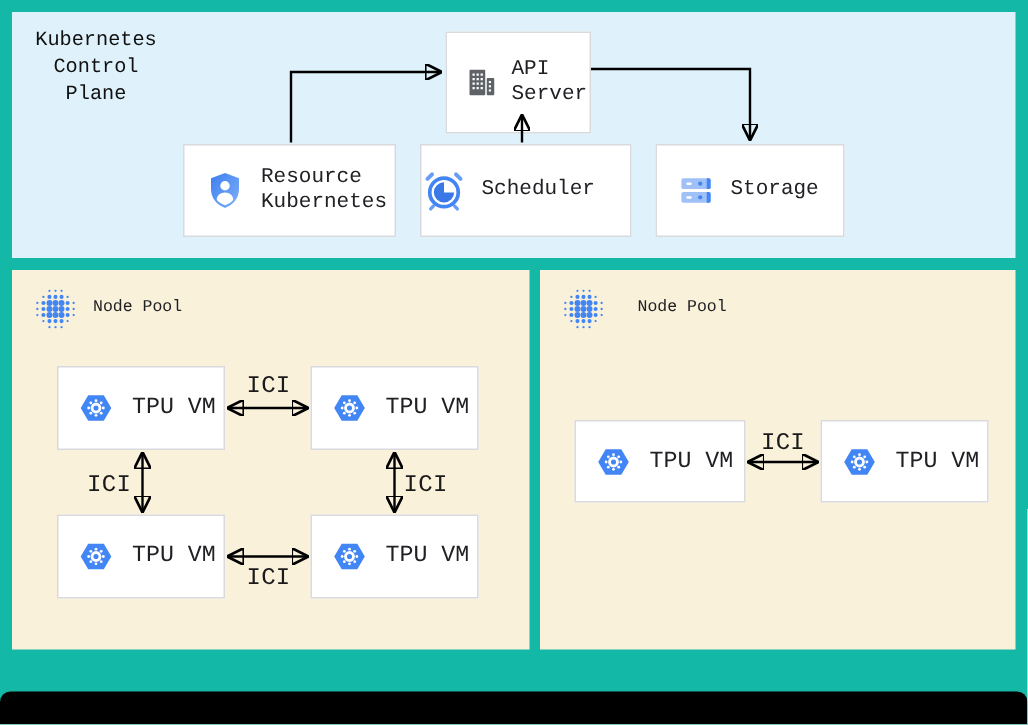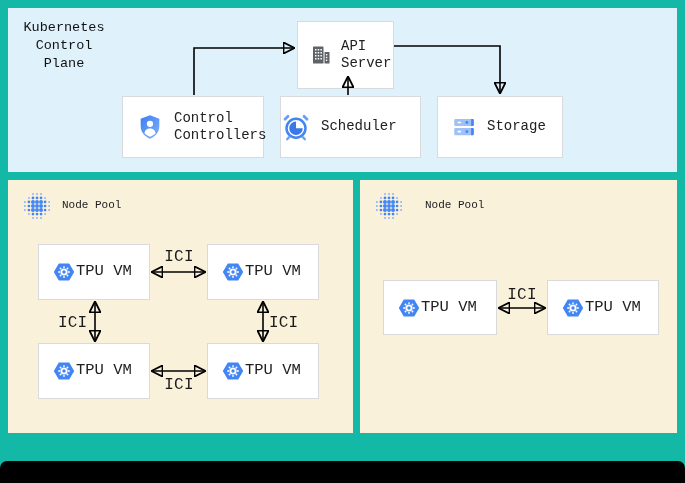--- a/index.html
+++ b/index.html
@@ -28,21 +28,21 @@
   .node-box{
     position:absolute;background:#ffffff;border:1px solid #d8dadd;
     display:flex;align-items:center;box-sizing:border-box;
   }
   .node-box .lbl{font-size:14px;line-height:1.25;color:var(--ink);}
   .icn{flex:0 0 auto;display:block;}
   .box-api{left:297px;top:21px;width:97px;height:68px;padding-left:11px;gap:8px;}
   .box-rc{left:122px;top:96px;width:142px;height:62px;padding-left:13px;gap:10px;}
   .box-sched{left:280px;top:96px;width:141px;height:62px;gap:10px;}
   .box-storage{left:437px;top:96px;width:126px;height:62px;padding-left:13px;gap:10px;text-align:center;}
-  .box-tpu{padding-left:13px;}
+  .box-tpu{padding-left:13px;gap:12px;}
   .box-tpu .lbl{font-size:15.5px;}
   .np-head-icon{position:absolute;width:30px;height:30px;}
   .np-head-label{position:absolute;font-size:11px;color:var(--ink);}
   .arrows{position:absolute;left:0;top:0;pointer-events:none;}
   .arrows path{fill:none;stroke:var(--arrow);stroke-width:1.6px;}
   .ici{
     position:absolute;font-size:16px;color:#1a1a1a;letter-spacing:.2px;
   }
   .ici.c{text-align:center;}
   .ici.r{text-align:right;}
@@ -154,21 +154,21 @@
       <defs>
         <linearGradient id="shgrad" x1="0" y1="0" x2="1" y2="1">
           <stop offset="0" stop-color="#3d7ef0"></stop>
           <stop offset="1" stop-color="#7fb0f9"></stop>
         </linearGradient>
       </defs>
       <path d="M12 2l8 3v6.2c0 5.2-3.3 9-8 10.8-4.7-1.8-8-5.6-8-10.8V5z" fill="url(#shgrad)"></path>
       <circle cx="12" cy="9.3" r="2.7" class="f-white"></circle>
       <path d="M12 13.2c2.6 0 4.7 1.7 4.7 4.2-1.3 1.4-2.9 2.4-4.7 3-1.8-.6-3.4-1.6-4.7-3 0-2.5 2.1-4.2 4.7-4.2z" class="f-white"></path>
     </svg>
-    <span class="lbl">Control Controllers</span>
+    <span class="lbl">Resource Kubernetes</span>
   </div>
 
   <div class="node-box box-sched">
     <svg class="icn" width="30" height="30" viewBox="0 0 24 24">
       <path d="M5.6 3.4L3.2 5.8" fill="none" class="s-bluelt" stroke-width="2.1" stroke-linecap="round"></path>
       <path d="M18.4 3.4l2.4 2.4" fill="none" class="s-bluelt" stroke-width="2.1" stroke-linecap="round"></path>
       <path d="M6.3 20.3L4.9 21.8" fill="none" class="s-bluelt" stroke-width="1.8" stroke-linecap="round"></path>
       <path d="M17.7 20.3l1.4 1.5" fill="none" class="s-bluelt" stroke-width="1.8" stroke-linecap="round"></path>
       <circle cx="12" cy="13" r="7.6" class="f-white s-blue" stroke-width="2"></circle>
       <path d="M12 13 L12 7.6 A5.4 5.4 0 1 0 17.4 13 Z" fill="#3b78e7"></path>

